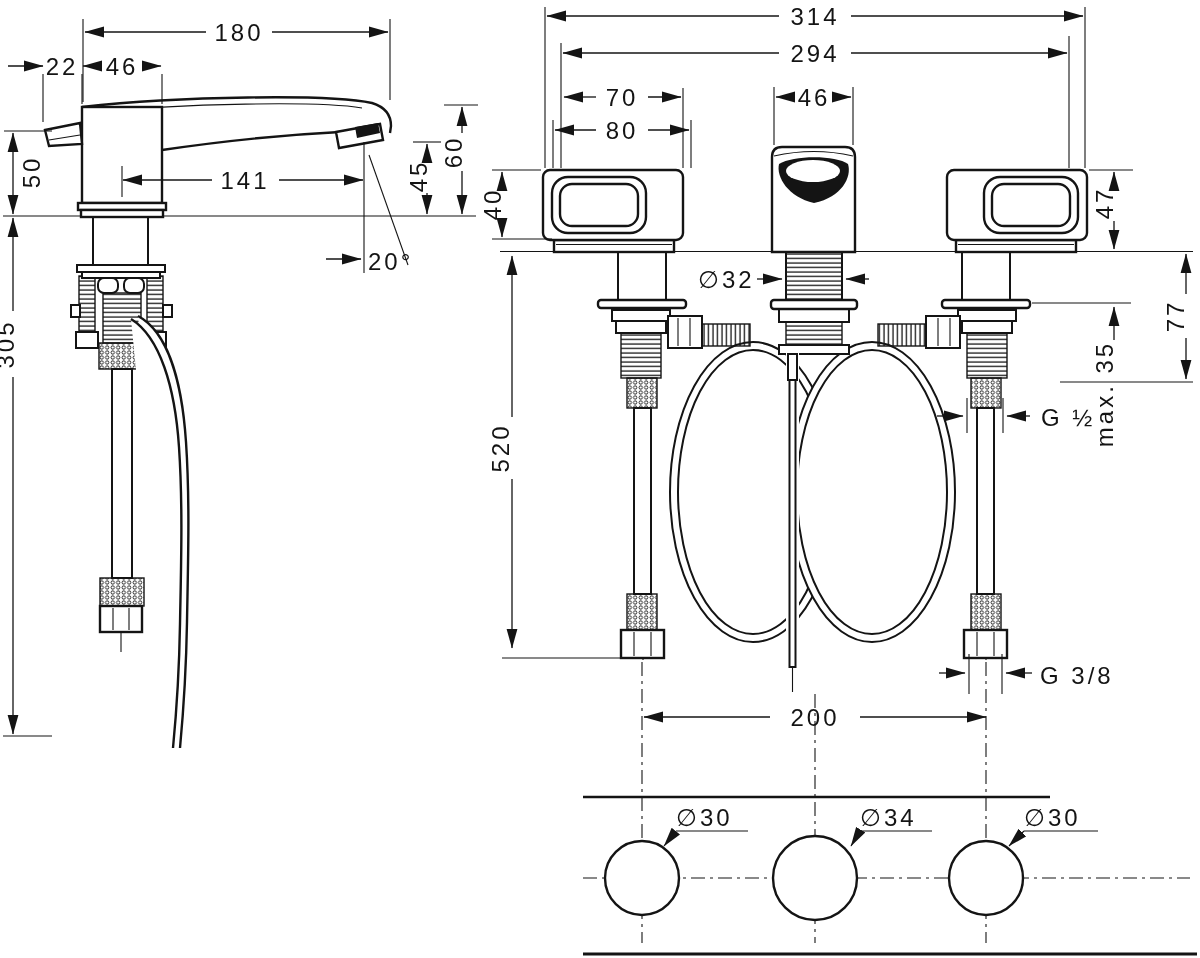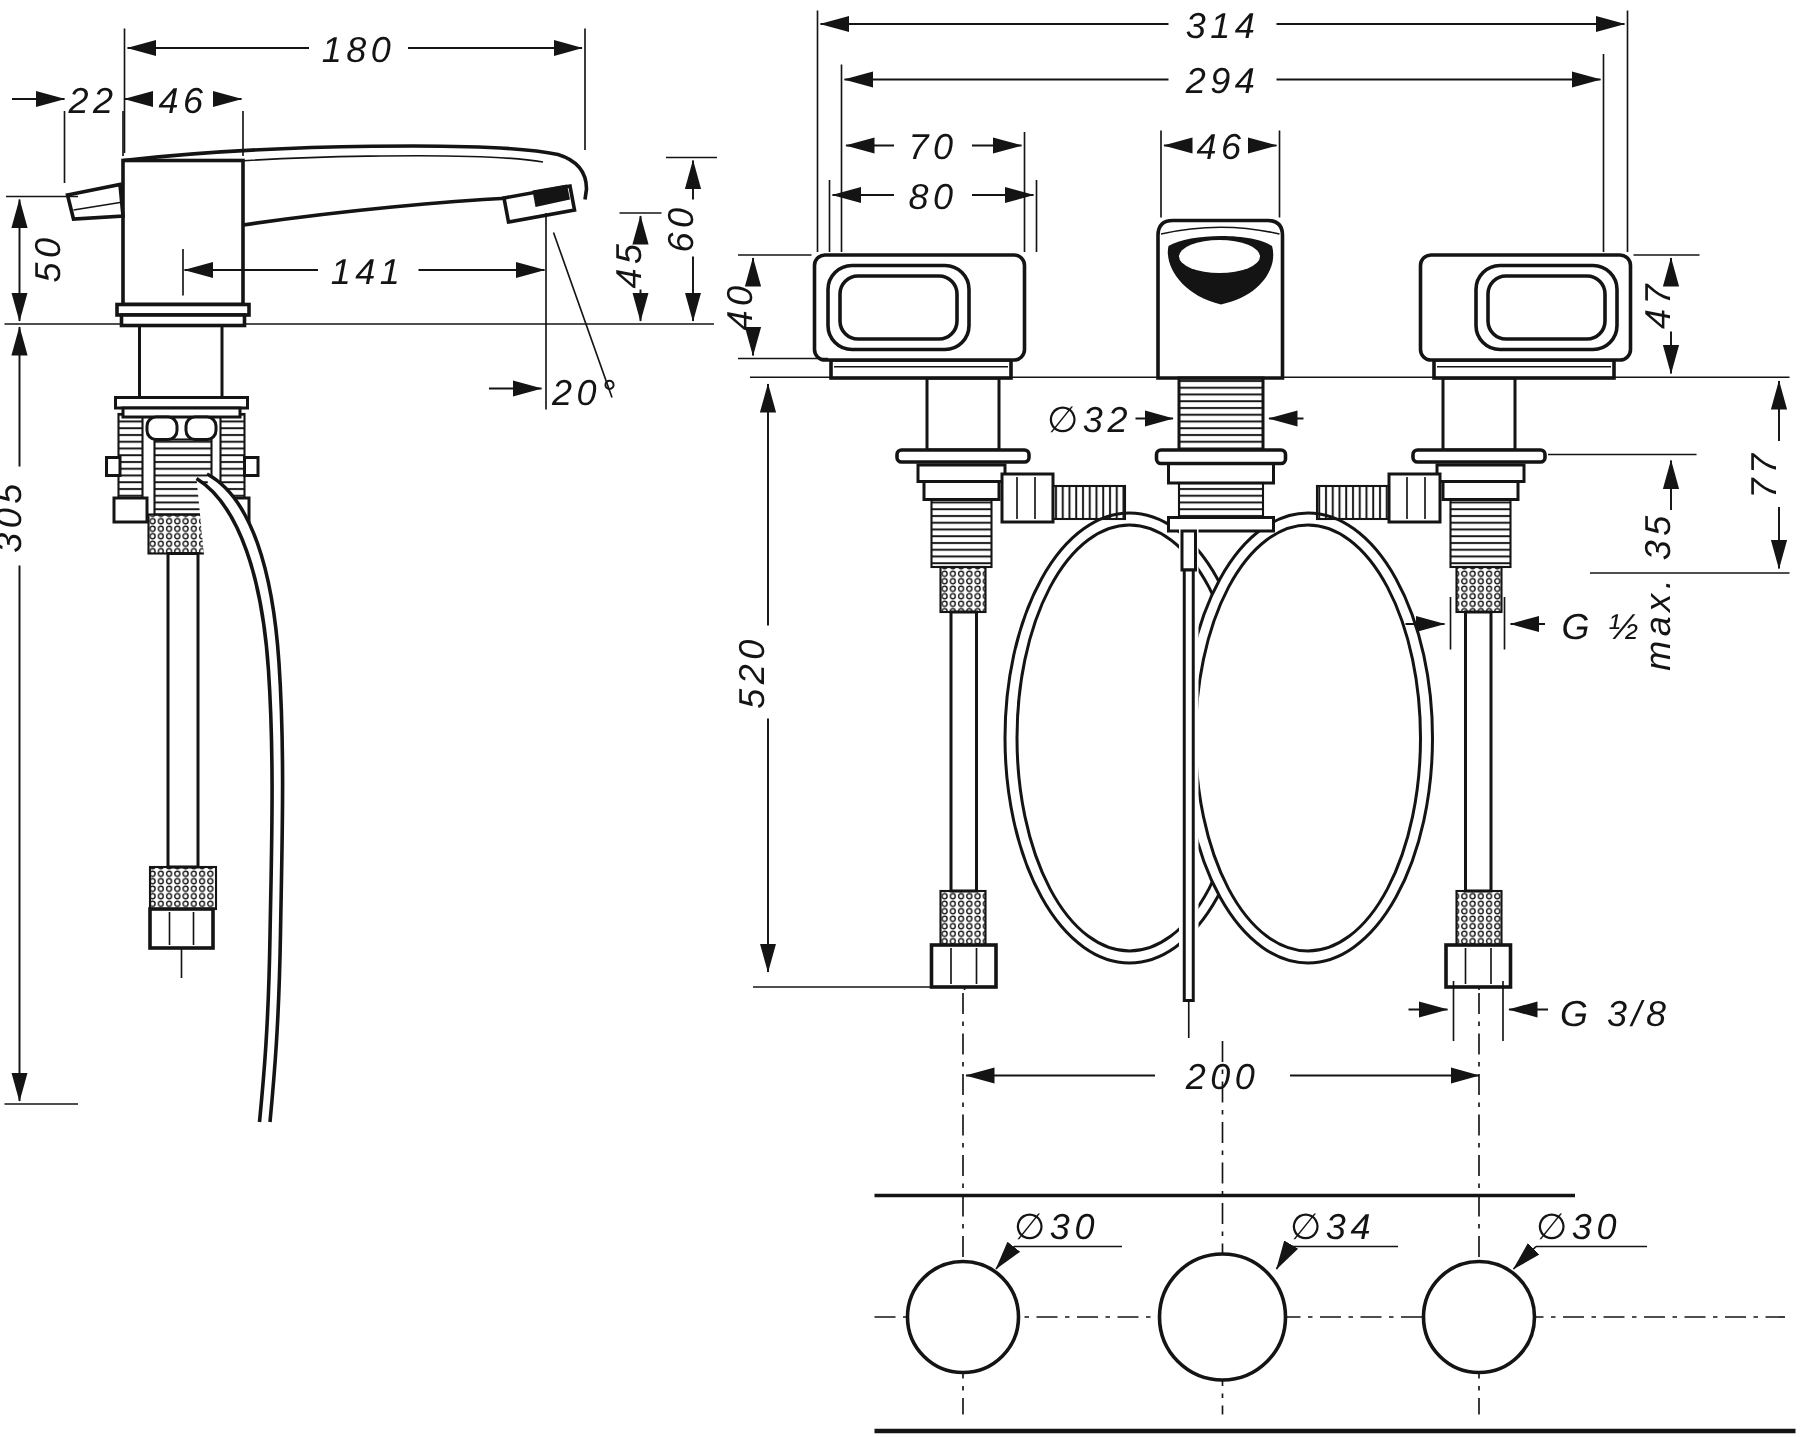--- a/index.html
+++ b/index.html
@@ -1,16 +1,16 @@
 <!DOCTYPE html>
 <html><head>
 <meta charset="utf-8">
 <style>
   html,body{margin:0;padding:0;background:#ffffff;}
-  .stage{position:relative;width:1200px;height:958px;background:#fff;overflow:hidden;font-style:italic;}
+  .stage{position:relative;width:1200px;height:958px;background:#fff;overflow:hidden;}
   svg{display:block;}
   text{font-family:"Liberation Sans","DejaVu Sans",sans-serif;fill:#141414;font-size:24px;letter-spacing:3px;}
   .ln{stroke:#141414;stroke-width:1.3;fill:none;}
   .thin{stroke:#141414;stroke-width:1.1;fill:none;}
   .out{stroke:#141414;stroke-width:2.4;fill:#ffffff;}
   .out2{stroke:#141414;stroke-width:2;fill:#ffffff;}
   .blk{fill:#141414;}
   .cl{stroke:#141414;stroke-width:1.1;fill:none;stroke-dasharray:14 5 3 5;}
   .hv{stroke:#141414;stroke-width:3;fill:none;}
 </style>

